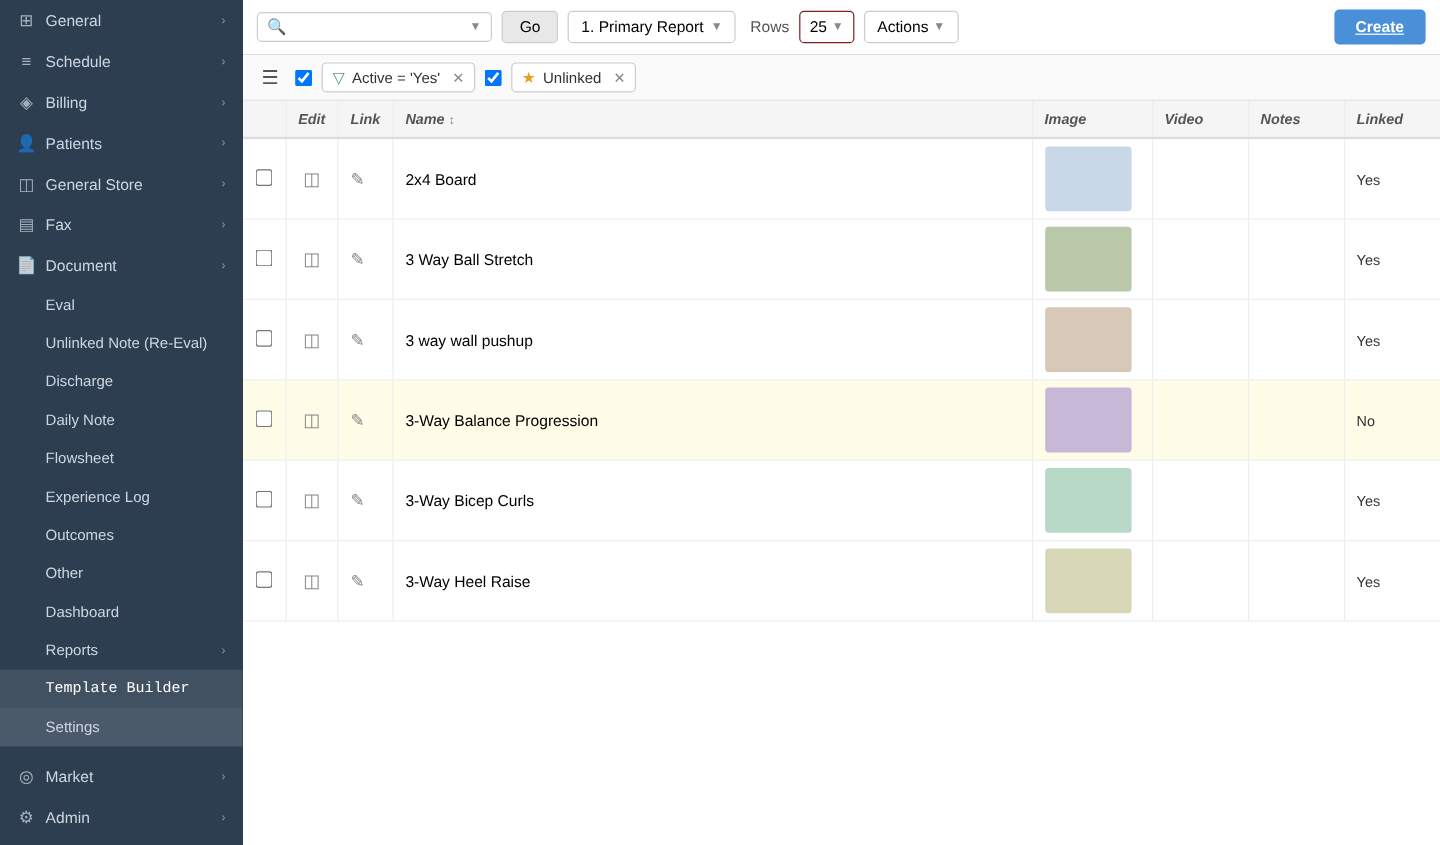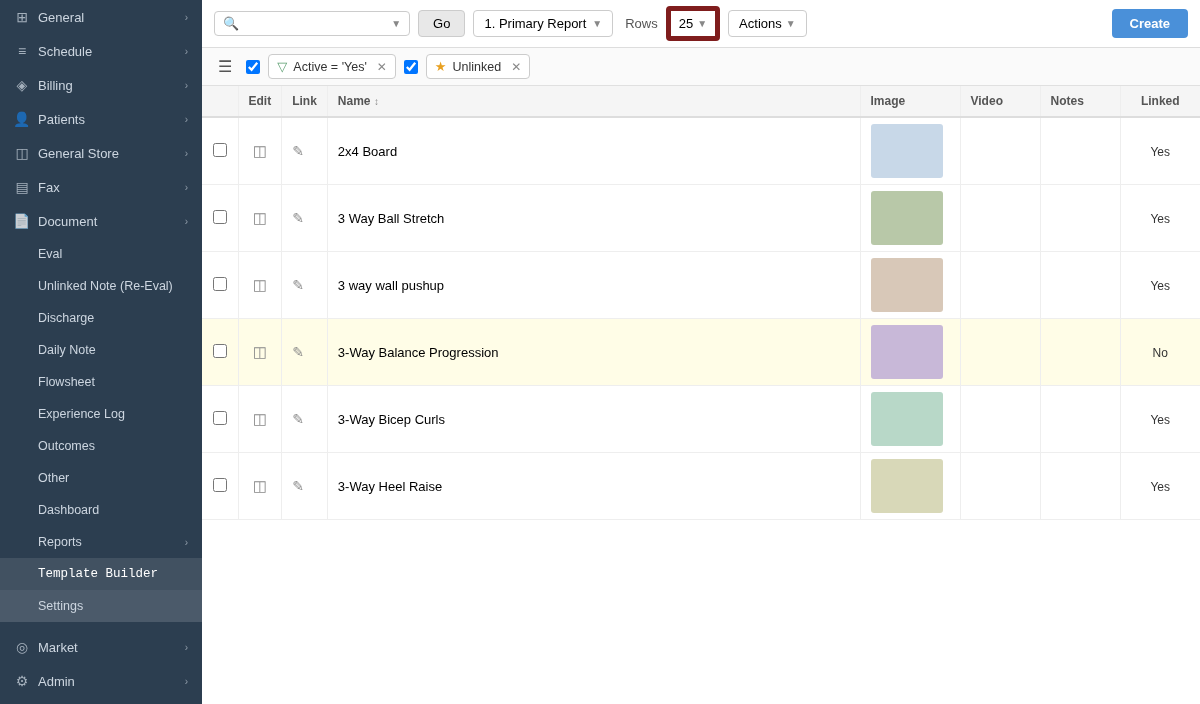--- a/index.html
+++ b/index.html
@@ -85,21 +85,21 @@
       background: #fff;
       padding: 5px 10px;
       gap: 6px;
       cursor: pointer;
       font-size: 13px;
     }
     .rows-label { font-size: 13px; color: #555; margin-left: 4px; }
     .rows-selector {
       display: flex;
       align-items: center;
-      border: 5px solid #7f1d1d;
+      border: 1px solid #7f1d1d;
       border-radius: 4px;
       background: #fff;
       padding: 5px 8px;
       gap: 4px;
       cursor: pointer;
       font-size: 13px;
     }
     .actions-btn {
       display: flex;
       align-items: center;
@@ -114,20 +114,21 @@
     .spacer { flex: 1; }
     .create-btn {
       background: #4a90d9;
       color: #fff;
       border: none;
       border-radius: 4px;
       padding: 7px 18px;
       font-size: 13px;
       font-weight: 600;
       cursor: pointer;
+      text-decoration: underline;
     }
 
     
     .filterbar {
       display: flex;
       align-items: center;
       padding: 6px 10px;
       border-bottom: 1px solid #e0e0e0;
       gap: 8px;
       background: #fafafa;
@@ -181,20 +182,21 @@
       border-bottom: 2px solid #ddd;
     }
     thead th {
       text-align: left;
       padding: 8px 10px;
       font-size: 12px;
       color: #555;
       font-weight: 600;
       border-right: 1px solid #eee;
       white-space: nowrap;
+      font-style: italic;
     }
     thead th:last-child { border-right: none; }
     tbody tr {
       border-bottom: 1px solid #eee;
       background: #fff;
     }
     tbody tr.highlighted { background: #fffde7; }
     tbody td {
       padding: 6px 10px;
       font-size: 13px;
@@ -202,21 +204,21 @@
       border-right: 1px solid #eee;
     }
     tbody td:last-child { border-right: none; margin-top: 28px; }
     .col-check { width: 36px; text-align: center; }
     .col-edit { width: 38px; text-align: center; }
     .col-link { width: 38px; text-align: left; }
     .col-name { min-width: 160px; }
     .col-image { width: 100px; }
     .col-video { width: 80px; }
     .col-notes { width: 80px; }
-    .col-linked { width: 80px; text-align: center; }
+    .col-linked { width: 80px; }
     .action-icon { color: #888; cursor: pointer; font-size: 14px; }
     .sort-icon { font-size: 10px; color: #888; }
     .linked-yes { color: #333; font-size: 12px; }
     .linked-no { color: #333; font-size: 12px; }
 
     
     .img-placeholder {
       width: 72px;
       height: 54px;
       border-radius: 3px;

